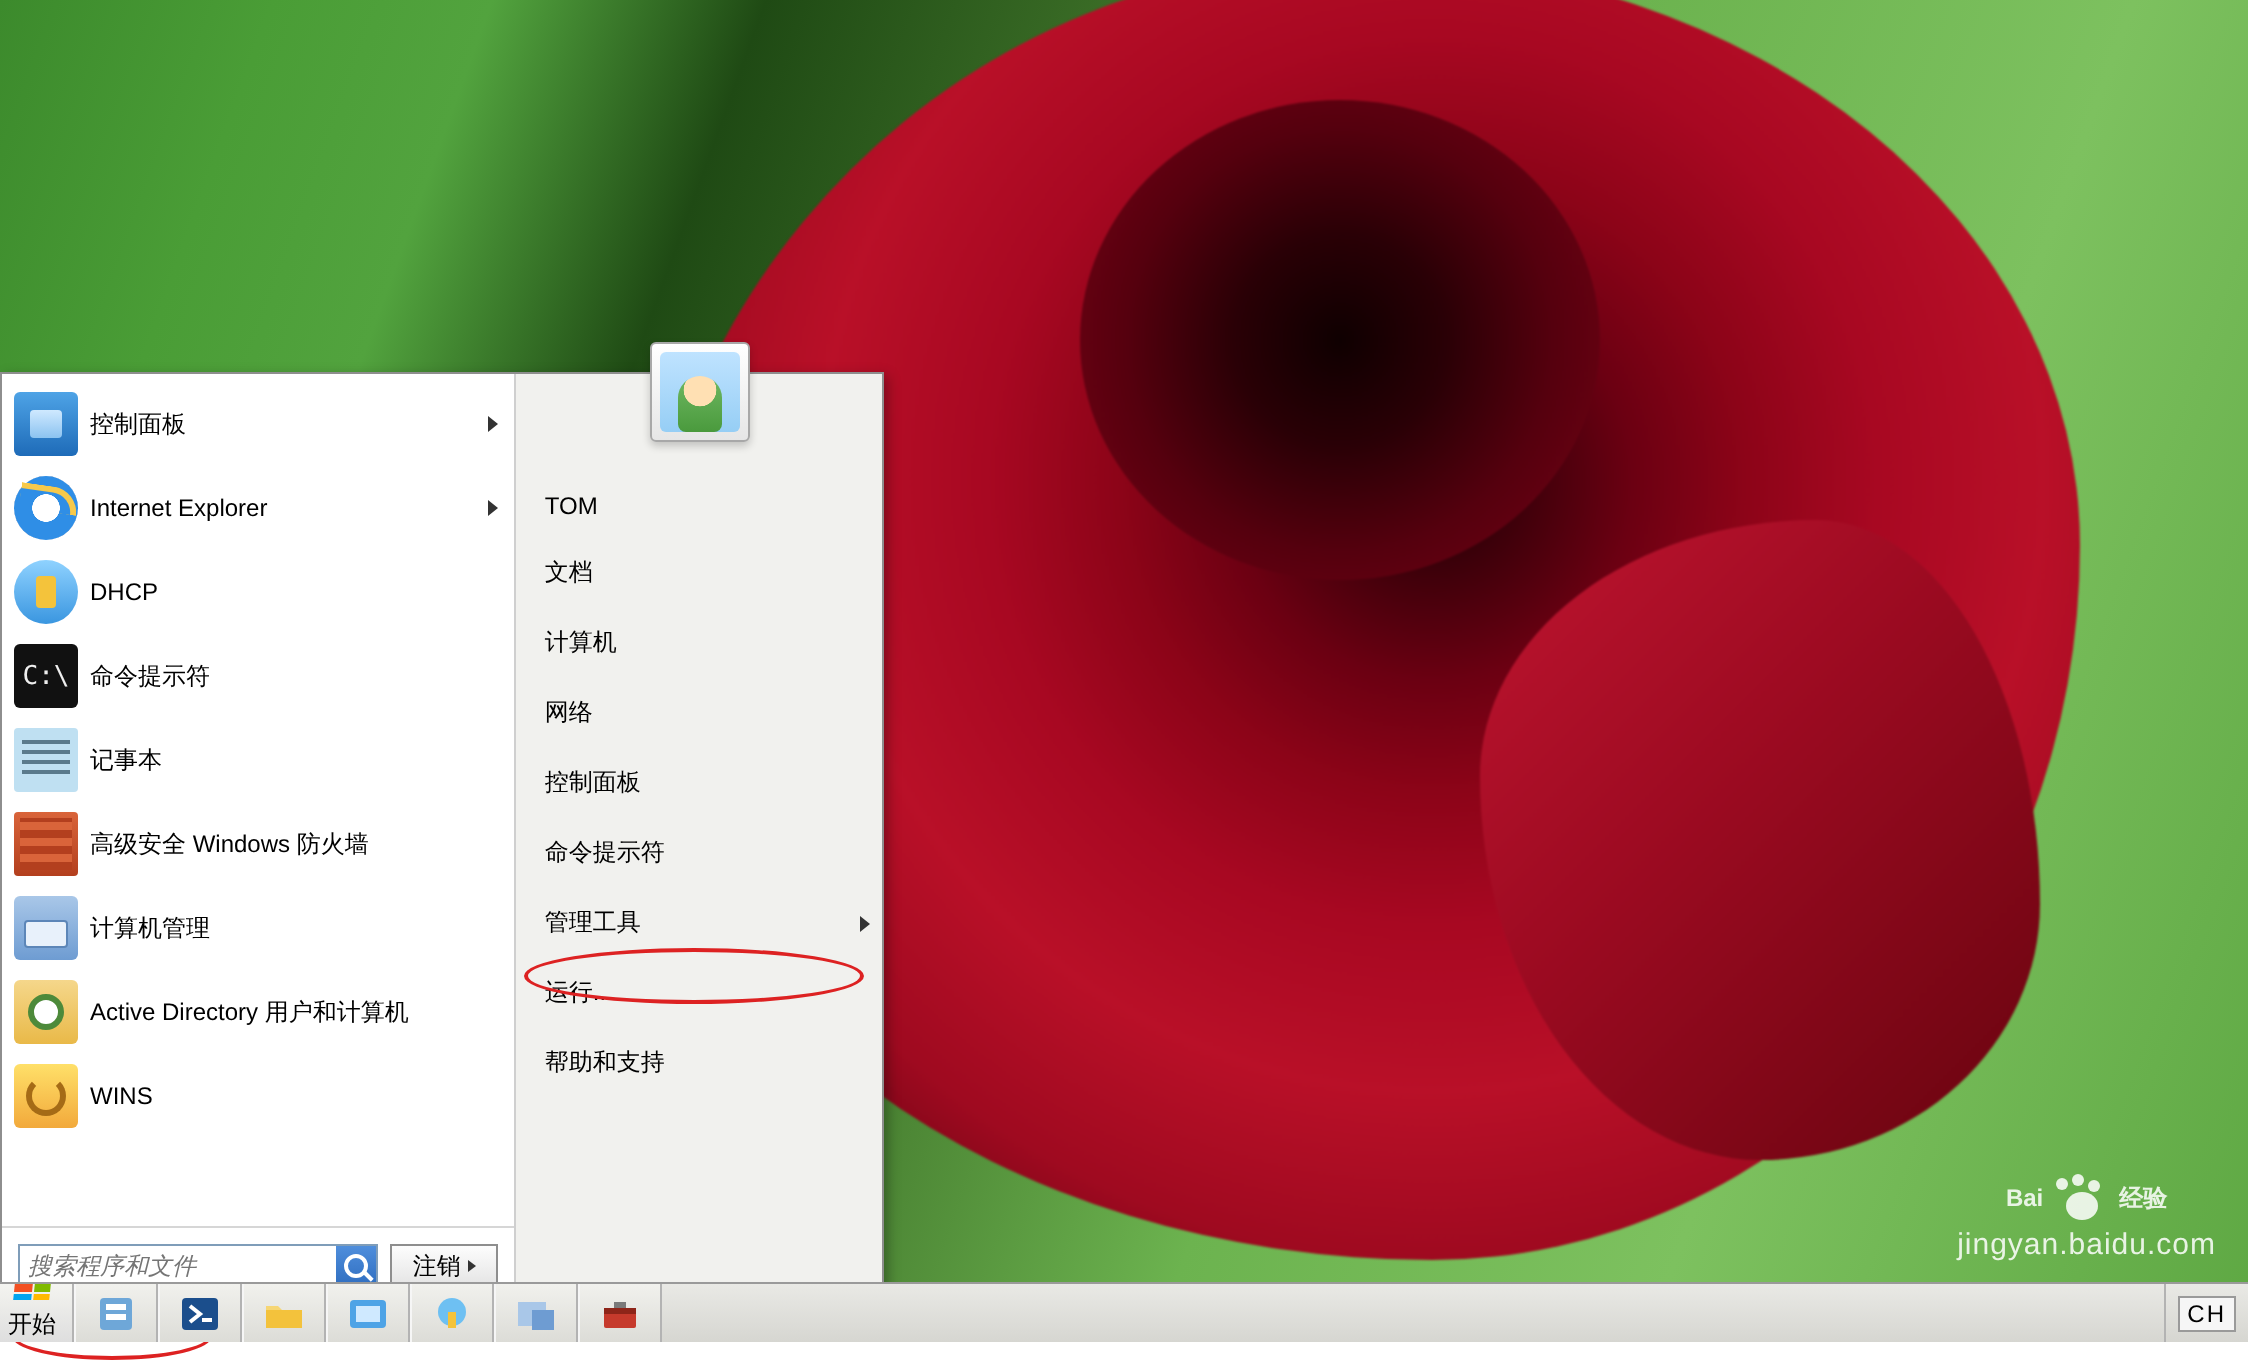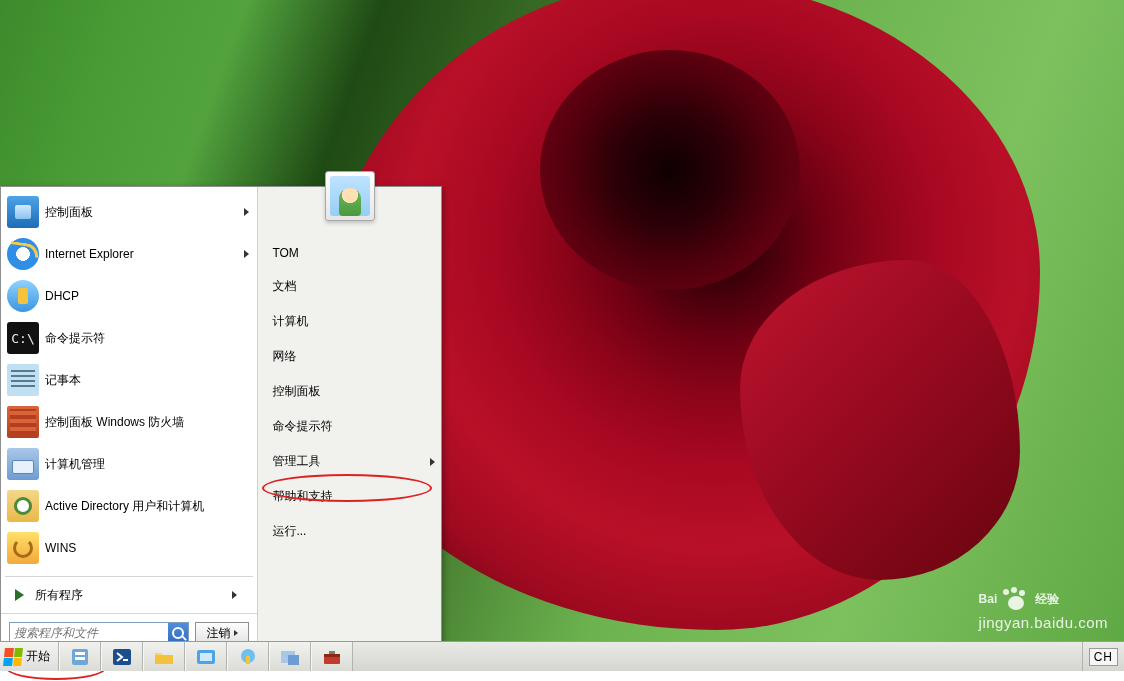--- a/index.html
+++ b/index.html
@@ -27,31 +27,31 @@
 .avatar-box{ width:50px; height:50px; margin:10px auto 6px; border:1px solid #a8a8a8; border-radius:3px; background:linear-gradient(#fff,#e6e6e6); display:flex; align-items:center; justify-content:center; position:relative; top:-26px; box-shadow:0 2px 4px rgba(0,0,0,.2); }
 .avatar-inner{ width:40px; height:40px; border-radius:3px; background:linear-gradient(#bfe3ff,#96cef5); display:flex; align-items:flex-end; justify-content:center; overflow:hidden; }
 .avatar-inner::before{ content:""; width:22px; height:28px; background:radial-gradient(circle at 50% 25%,#ffe0b3 0 34%,transparent 35%),linear-gradient(#6fb862,#4a9a3d); border-radius:11px 11px 4px 4px; }
 .right-list{ margin-top:-16px; }
 .right-item{ padding:9px 14px; cursor:default; position:relative; }
 .right-item.hl{ font-weight:400; }
 .annot-ellipse{ position:absolute; border:2px solid #d22; border-radius:50%; pointer-events:none; }
 .ell1{ left:262px; top:474px; width:170px; height:28px; }
 .ell2{ left:6px;   top:656px; width:100px; height:24px; }
 .taskbar { position:absolute; left:0; bottom:0; width:1124px; height:30px; background:linear-gradient(#e9e9e5,#d6d6d1); border-top:1px solid #9a9a9a; display:flex; align-items:stretch; }
-.start-btn{ display:flex; align-items:center; padding:0 8px 0 4px; border-right:1px solid #b3b3b3; background:linear-gradient(#f4f4f0,#dedede); gap:4px; }
+.start-btn{ display:flex; align-items:center; padding:0 8px 0 4px; border-right:1px solid #b3b3b3; background:linear-gradient(#f4f4f0,#dedede); gap:4px;flex-direction:column; }
 .flag{ width:18px; height:18px; display:grid; grid-template:1fr 1fr/1fr 1fr; gap:1px; transform:skewX(-6deg); }
 .flag span:nth-child(1){background:#f25022;} .flag span:nth-child(2){background:#7fba00;}
 .flag span:nth-child(3){background:#00a4ef;} .flag span:nth-child(4){background:#ffb900;}
 .task-icons{ display:flex; }
 .tb-btn{ width:42px; border-left:1px solid #f6f6f6; border-right:1px solid #b3b3b3; display:flex; align-items:center; justify-content:center; background:linear-gradient(#f1f1ed,#dcdcd7); }
 .tb-btn svg{ width:24px; height:22px; }
 .tray{ margin-left:auto; display:flex; align-items:center; padding:0 6px; border-left:1px solid #b3b3b3; gap:6px; font-size:12px; }
 .lang-btn{ border:1px solid #9a9a9a; padding:1px 4px; background:#f6f6f6; letter-spacing:1px; }
 .watermark{ position:absolute; right:16px; bottom:40px; color:rgba(255,255,255,.85); text-align:right; font-family:Arial,sans-serif; }
-.wm-top{ font-size:30px; font-weight:700; display:flex; align-items:center; justify-content:flex-start; gap:6px; }
+.wm-top{ font-size:30px; font-weight:700; display:flex; align-items:center; justify-content:center; gap:6px; }
 .wm-top .paw{ width:26px; height:26px; position:relative; }
 .wm-top .paw::before,.wm-top .paw::after{ content:""; position:absolute; background:rgba(255,255,255,.85); border-radius:50%; }
 .wm-top .paw::before{ width:16px; height:14px; left:5px; top:10px; }
 .wm-top .paw::after { width:6px; height:6px; left:0; top:3px; box-shadow:8px -2px 0 rgba(255,255,255,.85),16px 1px 0 rgba(255,255,255,.85); }
 .wm-bot{ font-size:15px; margin-top:2px; letter-spacing:.5px; }
 
 .ico-control{background:linear-gradient(#4ea3e6,#1e6bb8);border-radius:3px;} .ico-control::after{content:"";display:block;width:16px;height:14px;margin:9px auto;background:linear-gradient(#cfe9ff,#8cc3f0);border-radius:2px;}
 .ico-ie{background:radial-gradient(circle at 50% 50%,#fff 0 30%,#2f8ee6 31% 70%,#1c63b1 71% 100%);border-radius:50%;position:relative;}
 .ico-ie::after{content:"";position:absolute;left:3px;top:5px;width:26px;height:10px;border:3px solid #f7c94a;border-left:none;border-bottom:none;border-radius:0 14px 0 0;transform:rotate(8deg);}
 .ico-dhcp{background:linear-gradient(#8fd2ff,#3a96e0);border-radius:50%;} .ico-dhcp::after{content:"";display:block;width:10px;height:16px;margin:8px auto;background:#f4c33b;border-radius:2px;}
@@ -92,41 +92,36 @@
         <div class="prog-item">
           <span class="prog-icon ico-cmd"></span>
           <span class="prog-label">命令提示符</span>
         </div>
         <div class="prog-item">
           <span class="prog-icon ico-notepad"></span>
           <span class="prog-label">记事本</span>
         </div>
         <div class="prog-item">
           <span class="prog-icon ico-firewall"></span>
-          <span class="prog-label">控制面板 Windows 防火墙</span>
+          <span class="prog-label">高级安全 Windows 防火墙</span>
         </div>
         <div class="prog-item">
           <span class="prog-icon ico-compmgmt"></span>
           <span class="prog-label">计算机管理</span>
         </div>
         <div class="prog-item">
           <span class="prog-icon ico-aduc"></span>
           <span class="prog-label">Active Directory 用户和计算机</span>
         </div>
         <div class="prog-item">
           <span class="prog-icon ico-wins"></span>
           <span class="prog-label">WINS</span>
         </div>
       </div>
 
-      <div class="allprogs">
-        <span class="prog-icon ico-arrow" style="width:20px;height:20px"></span>
-        <span>所有程序</span>
-        <span class="submenu-arrow"></span>
-      </div>
 
       <div class="search-row">
         <div class="search-wrap">
           <input class="search-input" placeholder="搜索程序和文件" style="">
           <button class="search-btn">
             <span class="mag"></span>
           </button>
         </div>
         <button class="logoff-btn">
           <span>注销</span>
@@ -156,24 +151,24 @@
           <span>控制面板</span>
         </div>
         <div class="right-item">
           <span>命令提示符</span>
         </div>
         <div class="right-item hl">
           <span>管理工具</span>
           <span class="submenu-arrow"></span>
         </div>
         <div class="right-item">
+          <span>运行...</span>
+        </div>
+        <div class="right-item">
           <span>帮助和支持</span>
-        </div>
-        <div class="right-item">
-          <span>运行...</span>
         </div>
       </div>
     </div>
   </div>
 
   <div class="annot-ellipse ell1"></div>
   <div class="annot-ellipse ell2"></div>
 
   <div class="taskbar">
     <div class="start-btn">

